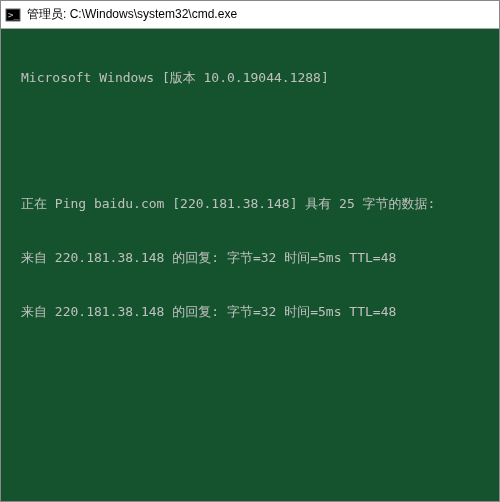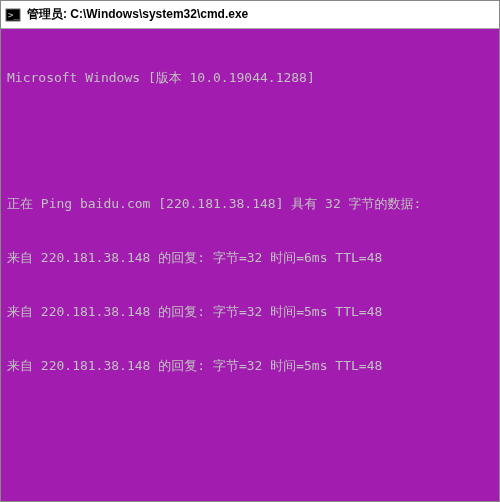--- a/index.html
+++ b/index.html
@@ -31,28 +31,28 @@
     }
     .titlebar .icon {
       width: 16px;
       height: 16px;
       margin-right: 6px;
       display: flex;
       align-items: center;
       justify-content: center;
     }
     .titlebar .icon svg { width: 16px; height: 16px; }
-    .titlebar .title { flex: 1; white-space: nowrap; overflow: hidden; font-weight: bold; }
+    .titlebar .title { flex: 1; white-space: nowrap; overflow: hidden; }
     .terminal {
       flex: 1;
-      background: #a21caf;
+      background: #14532d;
       color: #c0c0c0;
       font-size: 13px;
       line-height: 18px;
-      padding: 4px 6px;
+      padding: 4px 20px;
       white-space: pre;
       overflow: hidden;
       font-family: "NSimSun", "SimSun", "Consolas", monospace;
     }
     .line { white-space: pre; }
   </style>
 </head>
 <body>
 
 <div class="window">
@@ -62,22 +62,21 @@
         <rect x="1" y="2" width="14" height="12" fill="#000" stroke="#666" stroke-width="1"></rect>
         <text x="3" y="11" font-size="9" fill="#ccc" font-family="monospace">&gt;_</text>
       </svg>
     </span>
     <span class="title">管理员: C:\Windows\system32\cmd.exe</span>
   </div>
   <div class="terminal">
     <div class="line">Microsoft Windows [版本 10.0.19044.1288]</div>
     <div class="line"></div>
     <div class="line"></div>
-    <div class="line">正在 Ping baidu.com [220.181.38.148] 具有 32 字节的数据:</div>
-    <div class="line">来自 220.181.38.148 的回复: 字节=32 时间=6ms TTL=48</div>
+    <div class="line">正在 Ping baidu.com [220.181.38.148] 具有 25 字节的数据:</div>
     <div class="line">来自 220.181.38.148 的回复: 字节=32 时间=5ms TTL=48</div>
     <div class="line">来自 220.181.38.148 的回复: 字节=32 时间=5ms TTL=48</div>
     
     <div class="line"></div>
     
     
     
     
     <div class="line"></div>
     

